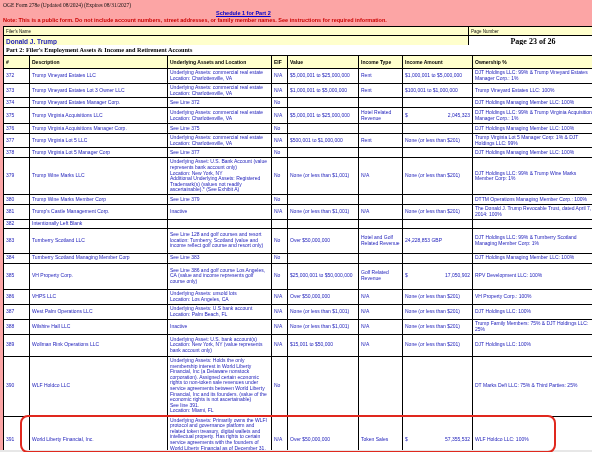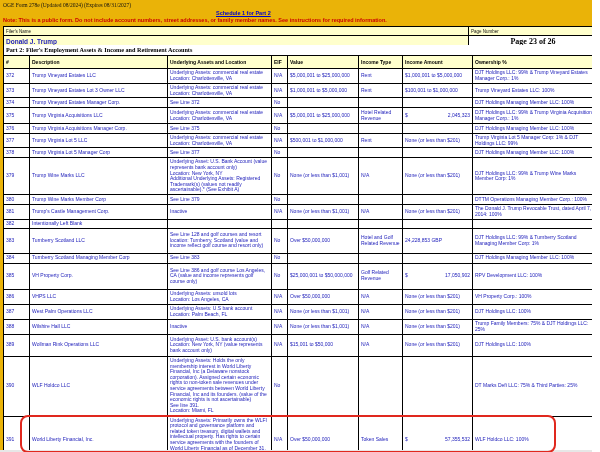--- a/index.html
+++ b/index.html
@@ -1,19 +1,19 @@
 <!DOCTYPE html>
 <html style="--hdr-bg: #ffffcc; --blue: #2222bb; --note: #cc0000; --hl: #e0281e;"><head>
 <meta charset="utf-8">
 <style>
   :root{
     --hdr-bg:#ffffcc; --blue:#2222bb; --note:#cc0000; --hl:#e0281e; --line:#000;
   }
   html,body{margin:0;padding:0;background:#fff;}
-  .page{position:relative;width:592px;height:452px;overflow:hidden;background:#eab308;
+  .page{position:relative;width:592px;height:452px;overflow:hidden;background:#fca5a5;
         font-family:"Liberation Sans",sans-serif;}
   .form-line{position:absolute;left:3px;top:2px;font-family:"Liberation Serif",serif;
              font-size:5.5px;color:#111;}
   .sched-link{position:absolute;left:216px;top:10px;font-size:5.5px;font-weight:bold;
               color:#0000cc;text-decoration:underline;cursor:pointer;}
   .note{position:absolute;left:3px;top:17px;font-size:5.5px;font-weight:bold;color:var(--note);}
   table{border-collapse:collapse;}
   .hdr-table{position:absolute;left:3px;top:26px;width:594px;table-layout:fixed;}
   .hdr-table td{border:1px solid var(--line);padding:0 2px;vertical-align:middle;}
   .lbl{background:var(--hdr-bg);font-size:4.5px;color:#111;height:8px;}

